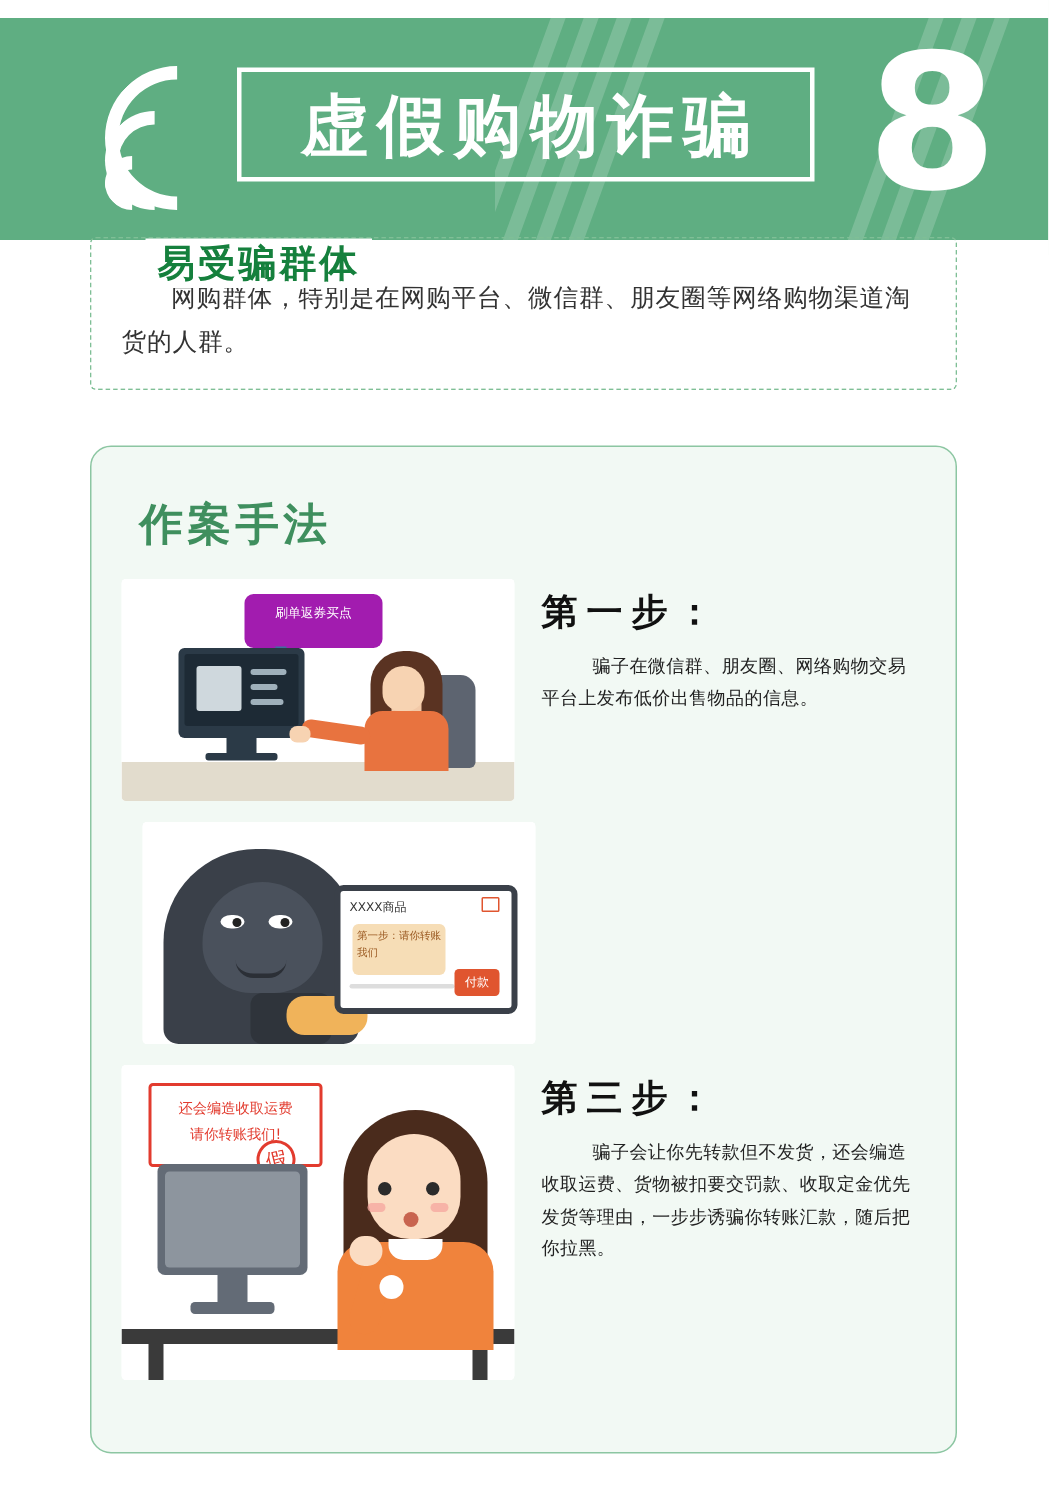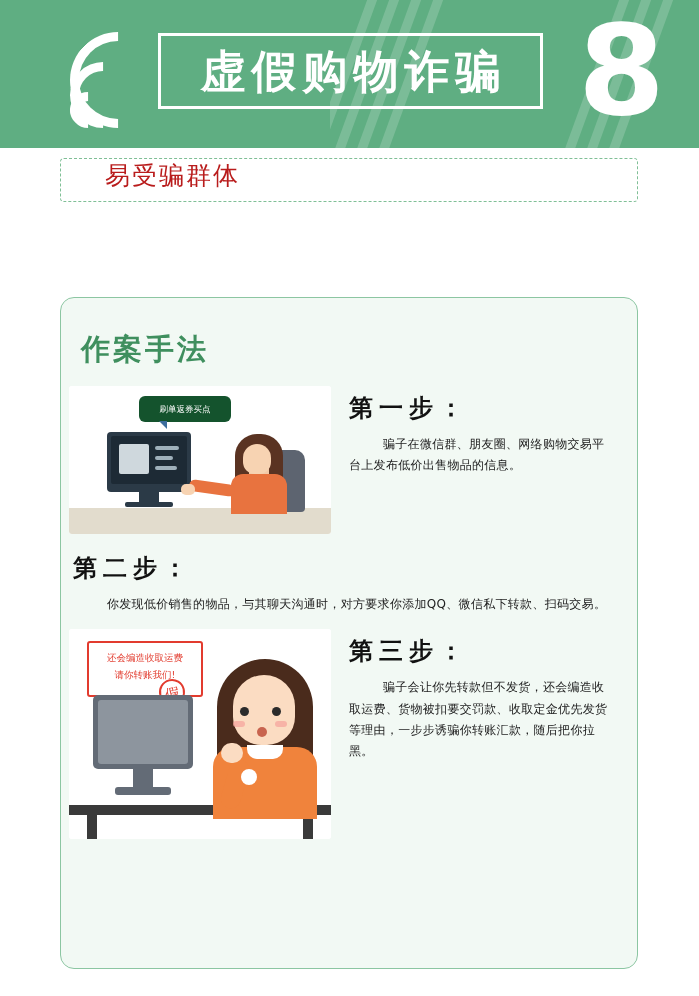--- a/index.html
+++ b/index.html
@@ -16,20 +16,21 @@
     overflow: hidden;
   }
 
   
   .header {
     position: relative;
     width: 699px;
     height: 148px;
     background: #5fae82;
     overflow: hidden;
+    margin-top: 12px;
   }
   .header-stripes {
     position: absolute;
     top: 0; left: 330px;
     width: 360px; height: 148px;
     overflow: hidden;
   }
   .stripe {
     position: absolute;
     top: -20px;
@@ -89,24 +90,24 @@
     line-height: 1;
   }
 
   
   .sec1 {
     position: absolute;
     left: 60px; top: 172px;
     width: 578px;
   }
   .sec1-title {
-    color: #b91c1c;
+    color: #15803d;
     font-family: "DejaVu Sans", "Liberation Sans", sans-serif;
     font-size: 25px;
-    font-weight: normal;
+    font-weight: bold;
     letter-spacing: 2px;
     margin-left: 36px;
     margin-bottom: 6px;
   }
   .dashed-box {
     border: 1.6px dashed #7fbf96;
     border-radius: 4px;
     padding: 14px 22px 16px 20px;
     position: relative;
     top: -14px;
@@ -130,21 +131,21 @@
   }
 
   
   .sec2 {
     position: absolute;
     left: 60px; top: 297px;
     width: 578px; height: 672px;
     border: 1.6px solid #8cc6a2;
     border-radius: 14px;
     background: #f2f9f4;
-    padding: 26px 22px 20px 8px;
+    padding: 26px 22px 20px 20px;
   }
   .sec2-title {
     color: #3f8f5e;
     font-family: "DejaVu Sans", "Liberation Sans", sans-serif;
     font-size: 29px;
     font-weight: bold;
     letter-spacing: 3px;
     margin: 6px 0 16px 12px;
   }
   .step-row {
@@ -193,21 +194,21 @@
 
   
   .il1-bg { position:absolute; inset:0; background:#ffffff; }
   .il1-desk { position:absolute; left:0; bottom:0; width:262px; height:26px; background:#e2dccd; }
   .il1-monitor { position:absolute; left:38px; top:46px; width:84px; height:60px; background:#2b3a47; border-radius:4px; }
   .il1-screen { position:absolute; left:4px; top:4px; width:76px; height:48px; background:#1d2a35; border-radius:2px; }
   .il1-screen-img { position:absolute; left:8px; top:8px; width:30px; height:30px; background:#cfd8dd; border-radius:2px; }
   .il1-screen-line { position:absolute; left:44px; width:24px; height:4px; background:#9fb0bb; border-radius:2px; }
   .il1-stand { position:absolute; left:70px; top:106px; width:20px; height:10px; background:#2b3a47; }
   .il1-base { position:absolute; left:56px; top:116px; width:48px; height:5px; background:#2b3a47; border-radius:2px; }
-  .il1-bubble { position:absolute; left:70px; top:10px; width:92px; height:26px; background:#14532d; border-radius:6px; }
+  .il1-bubble { position:absolute; left:82px; top:10px; width:92px; height:36px; background:#a21caf; border-radius:6px; }
   .il1-bubble span { color:#fff; font-size:8.5px; line-height:26px; display:block; text-align:center; font-family:"DejaVu Sans",sans-serif; }
   .il1-bubble:after { content:""; position:absolute; left:20px; bottom:-7px; border-left:8px solid transparent; border-right:0 solid transparent; border-top:8px solid #3d6e9e; }
   .il1-chair { position:absolute; right:26px; bottom:22px; width:56px; height:62px; background:#5d6470; border-radius:10px 10px 4px 4px; }
   .il1-hair { position:absolute; right:48px; top:48px; width:48px; height:56px; background:#5a3322; border-radius:22px 22px 14px 14px; }
   .il1-face { position:absolute; right:60px; top:58px; width:28px; height:30px; background:#f7d3b2; border-radius:14px 14px 12px 12px; z-index:2; }
   .il1-body { position:absolute; right:44px; top:88px; width:56px; height:40px; background:#e8733f; border-radius:12px 12px 0 0; z-index:2; }
   .il1-arm { position:absolute; right:96px; top:96px; width:46px; height:12px; background:#e8733f; border-radius:6px; z-index:3; transform:rotate(8deg); }
   .il1-hand { position:absolute; right:136px; top:98px; width:14px; height:11px; background:#f7d3b2; border-radius:5px; z-index:4; }
   .il1-neck { position:absolute; right:62px; top:82px; width:20px; height:10px; background:#f2c9a8; z-index:1; }
 
@@ -287,20 +288,21 @@
 
     <div class="big-number">8</div>
   </div>
 
   <div class="sec1">
     <div style="position:relative;">
       <div class="dashed-box">
         <div class="sec1-title-wrap">
           <div class="sec1-title" style="margin:0;">易受骗群体</div>
         </div>
+        <p>网购群体，特别是在网购平台、微信群、朋友圈等网络购物渠道淘货的人群。</p>
       </div>
     </div>
   </div>
 
   <div class="sec2">
     <div class="sec2-title">作案手法</div>
 
     <div class="step-row row1">
       <div class="step-img">
         <div class="il1-bg"></div>
@@ -326,23 +328,38 @@
         <div class="il1-arm"></div>
         <div class="il1-hand"></div>
       </div>
       <div class="step-text">
         <div class="step-label">第一步：</div>
         <p class="step-body">骗子在微信群、朋友圈、网络购物交易平台上发布低价出售物品的信息。</p>
       </div>
     </div>
 
     <div class="step-row row2">
-      <div class="step-text">
-        <div class="step-label">第二步：</div>
-        <p class="step-body">你发现低价销售的物品，与其聊天沟通时，对方要求你添加QQ、微信私下转款、扫码交易。</p>
+      <div class="step-img">
+        <div class="il2-bg"></div>
+        <div class="il2-hood"></div>
+        <div class="il2-face"></div>
+        <div class="il2-eye l"></div>
+        <div class="il2-eye r"></div>
+        <div class="il2-pupil l"></div>
+        <div class="il2-pupil r"></div>
+        <div class="il2-mouth"></div>
+        <div class="il2-sleeve"></div>
+        <div class="il2-hand"></div>
+        <div class="il2-tablet">
+          <div class="il2-tab-top">XXXX商品</div>
+          <div class="il2-tab-cart"></div>
+          <div class="il2-chat">第一步：请你转账我们</div>
+          <div class="il2-tab-line" style="top:62px;"></div>
+          <div class="il2-tab-btn">付款</div>
+        </div>
       </div>
     </div>
 
     <div class="step-row row3">
       <div class="step-img">
         <div class="il3-bg"></div>
         <div class="il3-sign">
           <div class="il3-sign-l1">还会编造收取运费</div>
           <div class="il3-sign-l2">请你转账我们!</div>
           <div class="il3-stamp">假</div>

